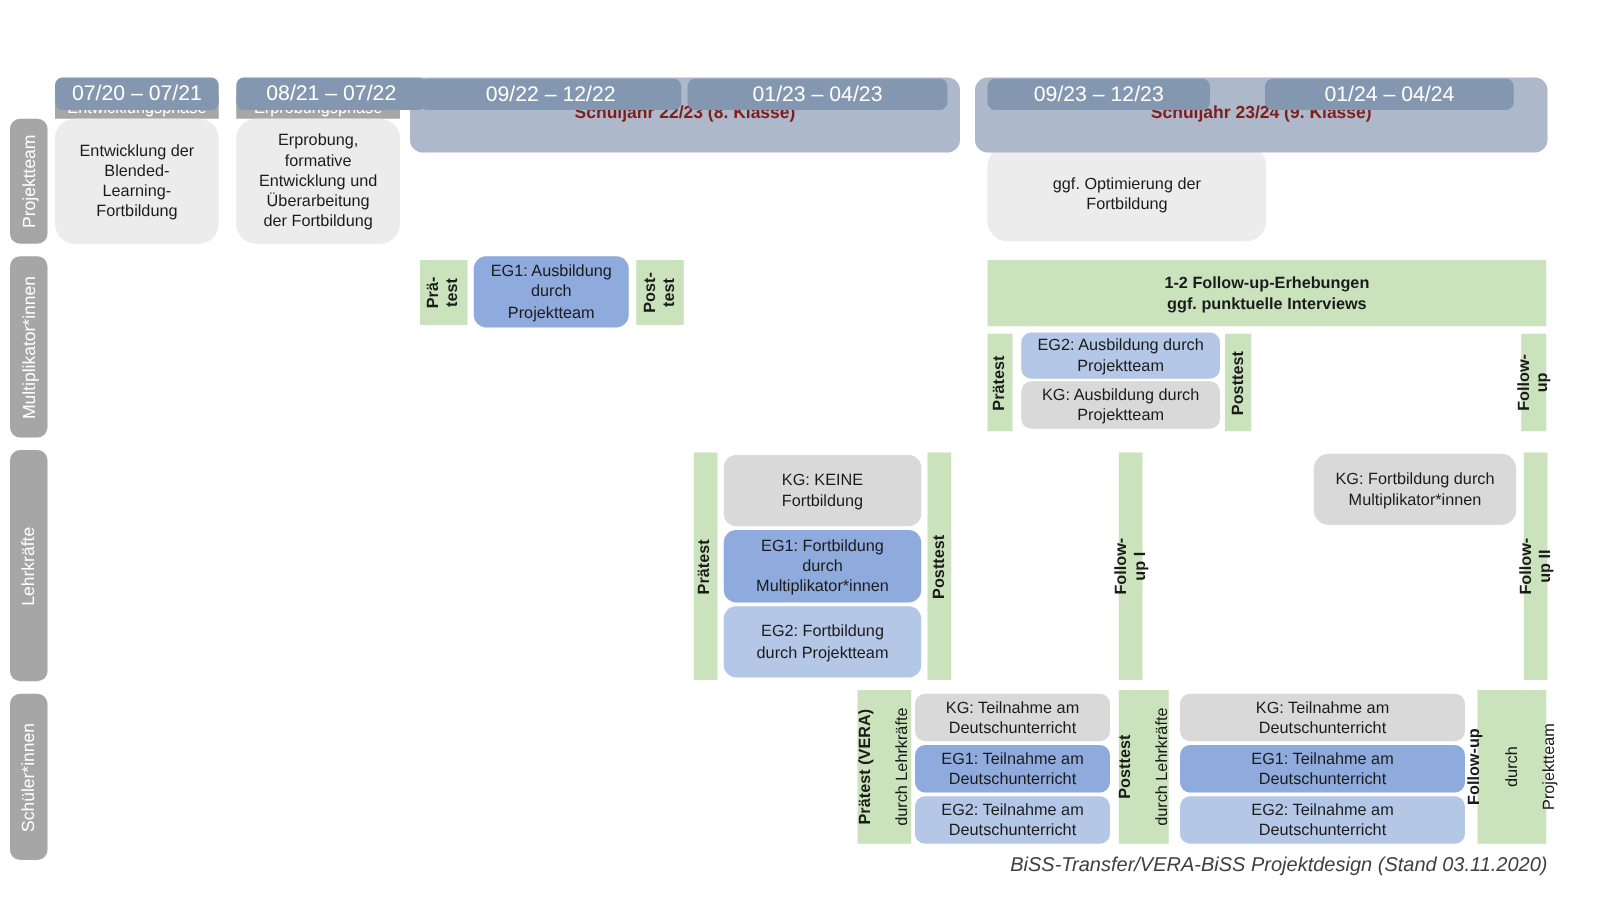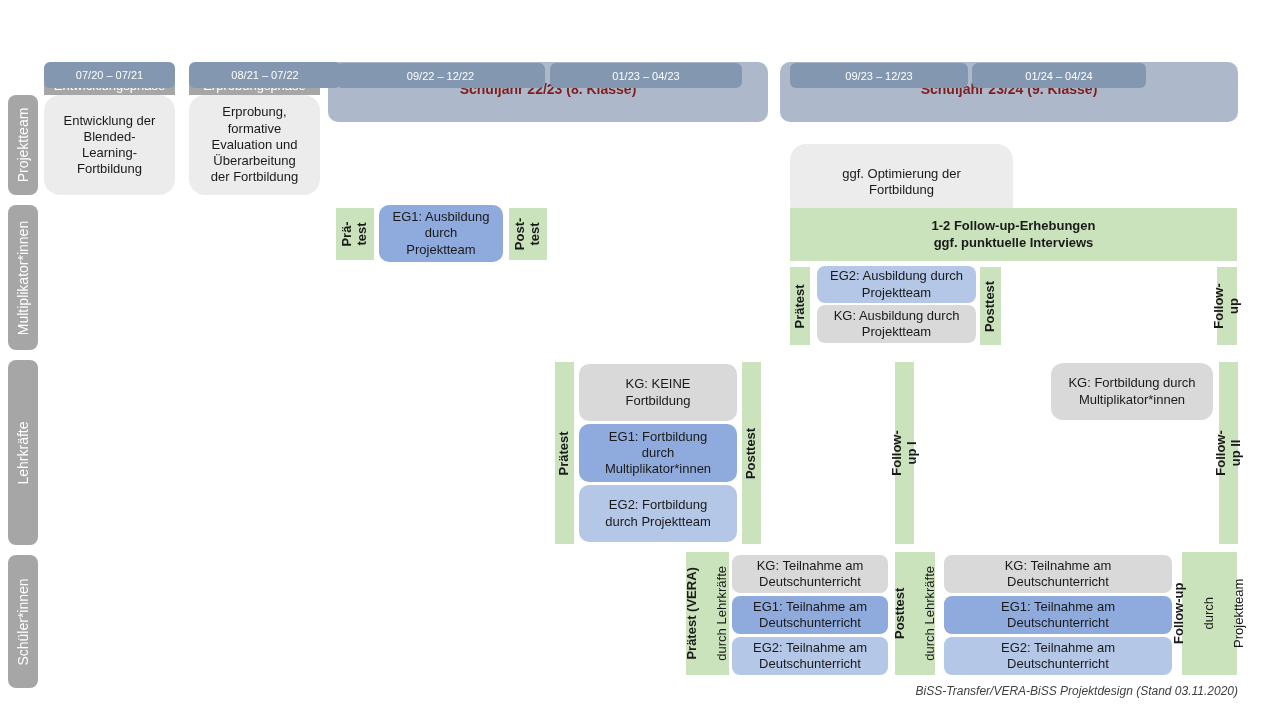--- a/index.html
+++ b/index.html
@@ -6,21 +6,21 @@
   .canvas {
     position:relative; width:1280px; height:720px; overflow:hidden;
     font-family:"Liberation Sans", sans-serif; color:#1a1a1a; background:#fff;
   }
   .phase {
     position:absolute; background:var(--phase_gray,#a6a6a6); color:#fff;
     font-size:13px; display:flex; align-items:center; justify-content:center;margin-top:40px;
   }
   .datebar {
     position:absolute; background:var(--date_blue,#8497b0); color:#fff;
-    font-size:11px; border-radius:6px; display:flex; align-items:center; justify-content:center;
+    font-size:17px; border-radius:6px; display:flex; align-items:center; justify-content:center;
     z-index:2;
   }
   .band {
     position:absolute; background:var(--band_blue,#adb9ca); border-radius:10px;
     display:flex; align-items:center; justify-content:center;
     color:#7f1d1d; font-weight:bold; font-size:14px; padding-bottom:7px; box-sizing:border-box;
     z-index:1;
   }
   .rowlabel {
     position:absolute; background:var(--label_gray,#a6a6a6); border-radius:8px;
@@ -41,68 +41,68 @@
     position:absolute; background:var(--green,#cbe3bc);
     display:flex; align-items:center; justify-content:center;
   }
   .vrot {
     transform:rotate(-90deg); font-weight:bold; font-size:13px; text-align:center;
     line-height:1.15; white-space:pre-line;
   }
   .vrot .sub { font-weight:normal; }
   .vrot div { white-space:nowrap; }
   .caption {
-    position:absolute; font-style:italic; font-size:12px; color:#404040; white-space:nowrap;
+    position:absolute; font-style:italic; font-size:16px; color:#404040; white-space:nowrap;
   }
 </style>
 </head>
 <body>
 
 <div class="canvas">
 
   <div class="phase" style="left:44px;top:36px;width:131px;height:19px">Entwicklungsphase</div>
   <div class="phase" style="left:189px;top:36px;width:131px;height:19px">Erprobungsphase</div>
 
   <div class="band" style="left:328px;top:62px;width:440px;height:60px">
     <span>Schuljahr 22/23 (8. Klasse)</span>
   </div>
   <div class="band" style="left:780px;top:62px;width:458px;height:60px">
     <span>Schuljahr 23/24 (9. Klasse)</span>
   </div>
 
   <div class="datebar" style="left:44px;top:62px;width:131px;height:26px">07/20 – 07/21</div>
   <div class="datebar" style="left:189px;top:62px;width:152px;height:26px">08/21 – 07/22</div>
   <div class="datebar" style="left:336px;top:63px;width:209px;height:25px">09/22 – 12/22</div>
-  <div class="datebar" style="left:550px;top:63px;width:192px;height:25px">01/23 – 04/23</div>
+  <div class="datebar" style="left:550px;top:63px;width:208px;height:25px">01/23 – 04/23</div>
   <div class="datebar" style="left:790px;top:63px;width:178px;height:25px">09/23 – 12/23</div>
-  <div class="datebar" style="left:972px;top:63px;width:174px;height:25px">01/24 – 04/24</div>
+  <div class="datebar" style="left:1012px;top:63px;width:199px;height:25px">01/24 – 04/24</div>
 
   <div class="rowlabel" style="left:8px;top:95px;width:30px;height:100px">
     <span class="vrot-label">Projektteam</span>
   </div>
   <div class="rowlabel" style="left:8px;top:205px;width:30px;height:145px">
     <span class="vrot-label">Multiplikator*innen</span>
   </div>
   <div class="rowlabel" style="left:8px;top:360px;width:30px;height:185px">
     <span class="vrot-label">Lehrkräfte</span>
   </div>
   <div class="rowlabel" style="left:8px;top:555px;width:30px;height:133px">
     <span class="vrot-label">Schüler*innen</span>
   </div>
 
   <div class="box gray-light" style="left:44px;top:95px;width:131px;height:100px">Entwicklung der
 Blended-
 Learning-
 Fortbildung</div>
   <div class="box gray-light" style="left:189px;top:95px;width:131px;height:100px">Erprobung,
 formative
-Evaluation und
+Entwicklung und
 Überarbeitung
 der Fortbildung</div>
-  <div class="box gray-light" style="left:790px;top:144px;width:223px;height:76px;border-radius:16px">ggf. Optimierung der
+  <div class="box gray-light" style="left:790px;top:117px;width:223px;height:76px;border-radius:16px">ggf. Optimierung der
 Fortbildung</div>
 
   <div class="vbar" style="left:336px;top:208px;width:38px;height:52px">
     <span class="vrot">Prä-
 test</span>
   </div>
   <div class="box blue1" style="left:379px;top:205px;width:124px;height:57px;border-radius:10px">EG1: Ausbildung
 durch
 Projektteam</div>
   <div class="vbar" style="left:509px;top:208px;width:38px;height:52px">

